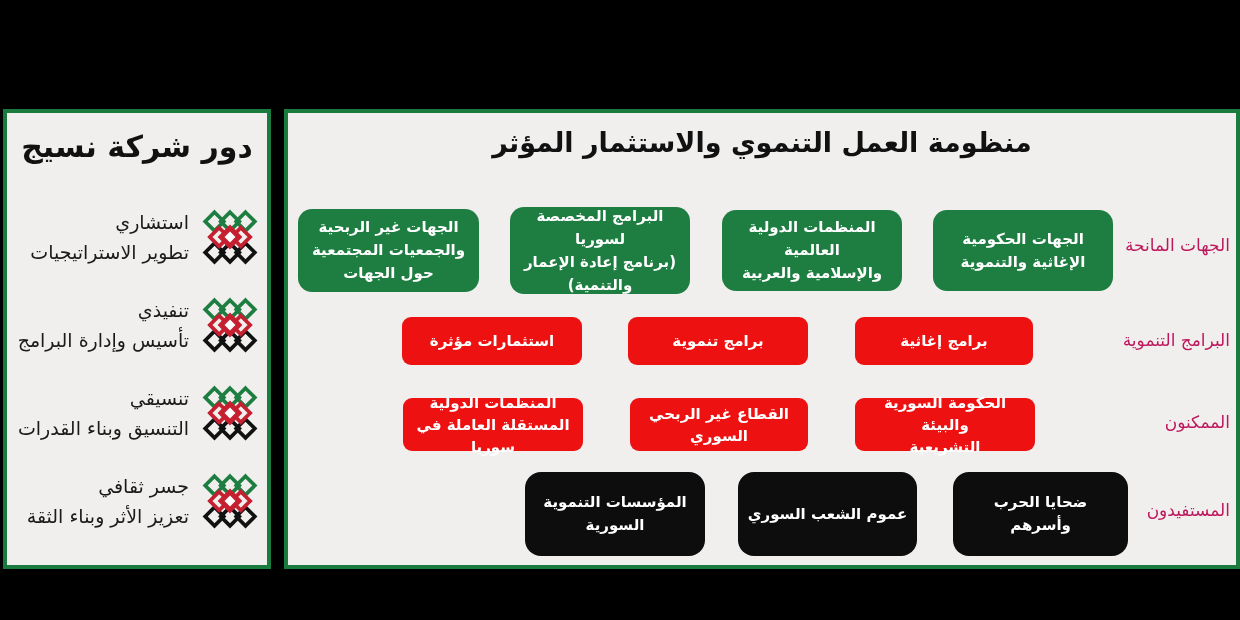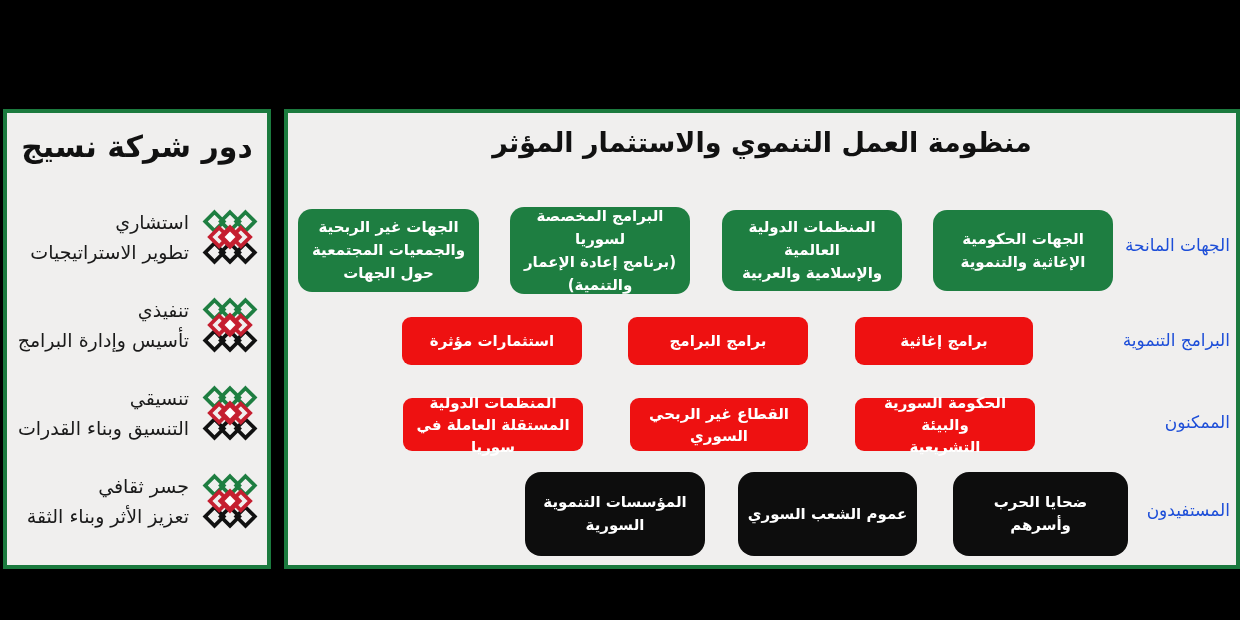--- a/index.html
+++ b/index.html
@@ -17,21 +17,21 @@
   .role-text { text-align:right; font-size:19px; line-height:30px; color:#1a1a1a; flex:1; }
 
   .mp-title { margin-top:14px; text-align:center; font-size:27px; font-weight:bold; color:#111; letter-spacing:-0.5px; }
 
   .box { position:absolute; display:flex; flex-direction:column; align-items:center; justify-content:center;
          color:#ffffff; font-weight:bold; text-align:center; padding:4px 8px; }
   .box.green { background:#1e7e41; border-radius:14px; font-size:15px; line-height:23px; }
   .box.red   { background:#ee1111; border-radius:9px;  font-size:15px; line-height:22px; }
   .box.black { background:#0d0d0d; border-radius:16px; font-size:15px; line-height:23px; }
 
-  .row-label { position:absolute; right:6px; font-size:17px; color:#1d4ed8; text-align:left; }
+  .row-label { position:absolute; right:6px; font-size:17px; color:#be185d; text-align:left; }
 </style>
 </head>
 <body>
 
 <svg width="0" height="0" style="position:absolute" aria-hidden="true">
   <defs>
     <symbol id="naseej" viewBox="0 0 40 36">
       <g fill="none" stroke="#1e7e41" stroke-width="2.4">
         <path d="M10 2 L16 8 L10 14 L4 8 Z"></path>
         <path d="M20 2 L26 8 L20 14 L14 8 Z"></path>
@@ -116,21 +116,21 @@
       <div>الجهات غير الربحية</div>
       <div>والجمعيات المجتمعية</div>
       <div>حول الجهات</div>
     </div>
     <div class="row-label" style="top:122px">الجهات المانحة</div>
 
     <div class="box red" style="left:567px;top:204px;width:178px;height:48px">
       <div>برامج إغاثية</div>
     </div>
     <div class="box red" style="left:340px;top:204px;width:180px;height:48px">
-      <div>برامج البرامج</div>
+      <div>برامج تنموية</div>
     </div>
     <div class="box red" style="left:114px;top:204px;width:180px;height:48px">
       <div>استثمارات مؤثرة</div>
     </div>
     <div class="row-label" style="top:217px">البرامج التنموية</div>
 
     <div class="box red" style="left:567px;top:285px;width:180px;height:53px">
       <div>الحكومة السورية والبيئة</div>
       <div>التشريعية</div>
     </div>

